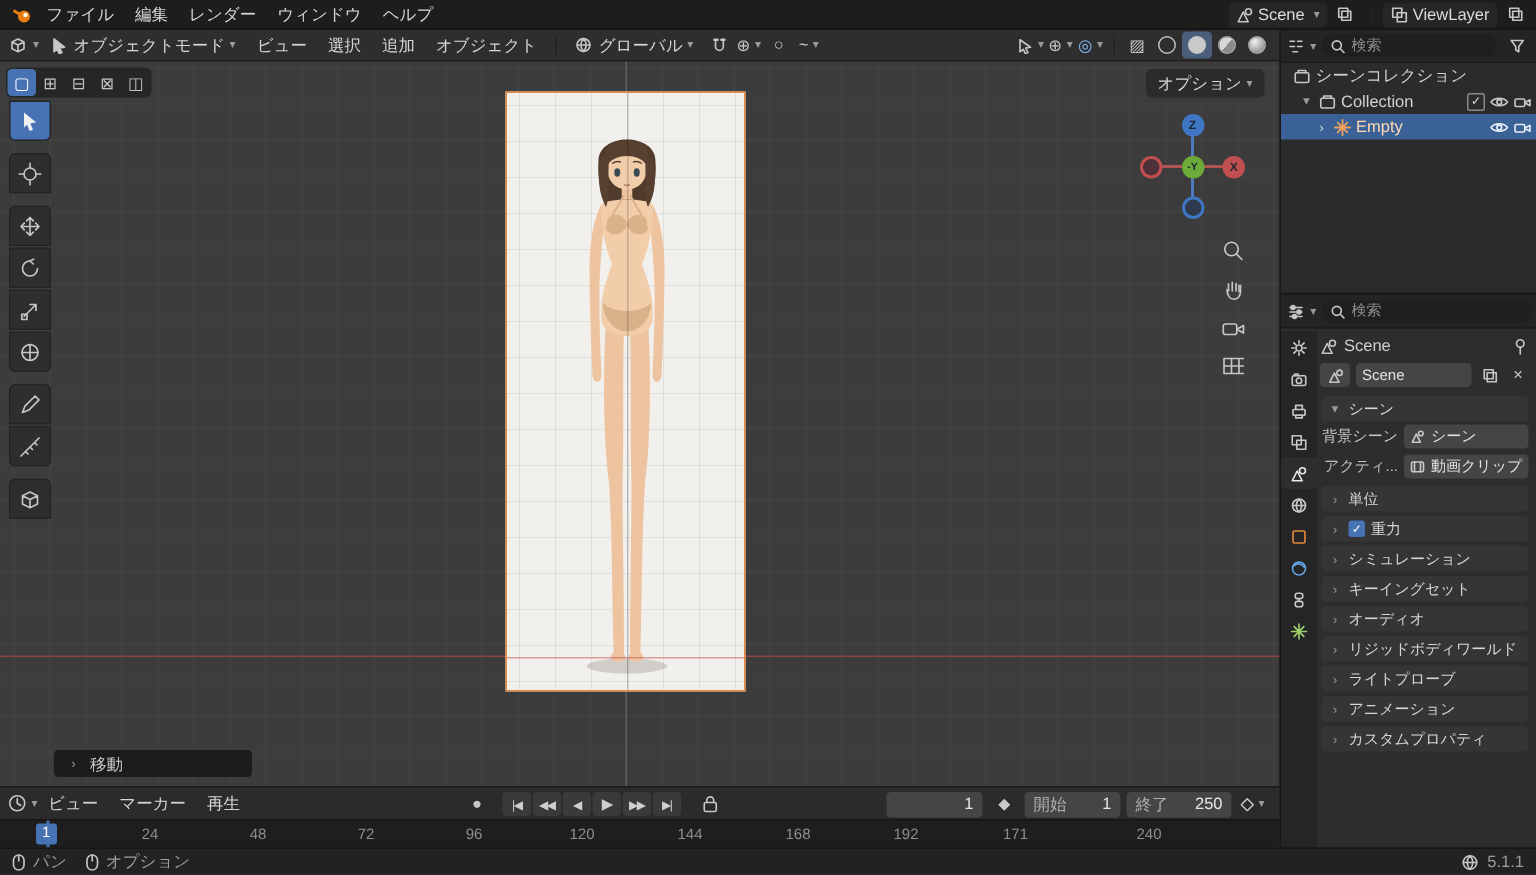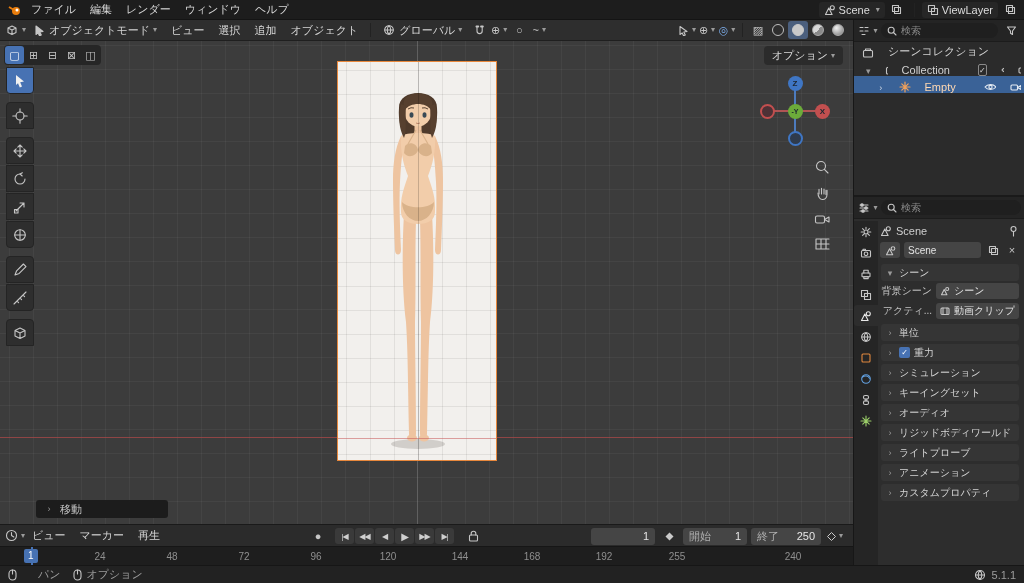--- a/index.html
+++ b/index.html
@@ -56,21 +56,21 @@
 .gball{position:absolute;width:15px;height:15px;border-radius:50%;display:flex;align-items:center;justify-content:center;font-size:8px;font-weight:bold;color:#1c2630}
 #vp-nav{position:absolute;right:22px;top:118px;display:flex;flex-direction:column;gap:9px;align-items:center}
 #op-panel{position:absolute;left:36px;top:459px;width:132px;height:18px;background:rgba(24,24,24,.9);border-radius:3px;display:flex;align-items:center;padding:0 8px;gap:6px;color:#c9c9c9}
 
 #rightcol{position:absolute;left:853px;top:20px;width:171px;height:545px;background:#2b2b2b;border-left:1px solid #171717}
 #outliner{position:absolute;left:0;top:0;width:171px;height:175px;background:#2b2b2b}
 .region-header{height:22px;background:#242424;display:flex;align-items:center;padding:0 4px;gap:3px;border-bottom:1px solid #1c1c1c}
 .search{flex:1;height:15px;background:#1f1f1f;border-radius:8px;display:flex;align-items:center;padding:0 6px;gap:4px;min-width:0}
 .search input{flex:1;min-width:0;background:transparent;border:none;outline:none;color:#bdbdbd;font:inherit;font-size:10px}
 .search input::placeholder{color:#8b8b8b}
-.out-row{height:17px;display:flex;align-items:flex-end;padding:0 4px;gap:14px;color:#d2d2d2}
+.out-row{height:17px;display:flex;align-items:center;padding:0 4px;gap:3px;color:#d2d2d2}
 .out-row .spacer{flex:1}
 .out-row.selected{background:#3a6297;color:#ffd9b3}
 .chev{color:#9a9a9a;font-size:9px;width:10px;text-align:center}
 #properties{position:absolute;left:0;top:175px;width:171px;height:370px;background:#2d2d2d;border-top:2px solid #1a1a1a}
 #prop-rail{position:absolute;left:0;top:24px;bottom:0;width:24px;background:#252525}
 .ptab{width:24px;height:21px;display:flex;align-items:center;justify-content:center}
 .ptab.active{background:#2d2d2d;border-radius:3px 0 0 3px}
 #prop-content{position:absolute;left:24px;top:24px;right:0;bottom:0;overflow:hidden}
 .prop-row{display:flex;align-items:center;padding:2px 6px 2px 2px;gap:4px}
 .prop-label{width:52px;text-align:right;color:#c3c3c3;font-size:10px;flex:none;overflow:hidden;white-space:nowrap}
@@ -672,42 +672,42 @@
 
   <div id="ruler">
     <span class="tick" style="left:100px">24</span>
     <span class="tick" style="left:172px">48</span>
     <span class="tick" style="left:244px">72</span>
     <span class="tick" style="left:316px">96</span>
     <span class="tick" style="left:388px">120</span>
     <span class="tick" style="left:460px">144</span>
     <span class="tick" style="left:532px">168</span>
     <span class="tick" style="left:604px">192</span>
-    <span class="tick" style="left:677px">255</span>
-    <span class="tick" style="left:793px">240</span>
+    <span class="tick" style="left:677px">171</span>
+    <span class="tick" style="left:766px">240</span>
     <div id="playhead">
       <div class="ph-line"></div>
       <div class="ph-label">1</div>
     </div>
   </div>
 </div>
 
 <div id="statusbar">
-  <div class="row" style="gap:21px">
-    <svg class="svgi" width="9" height="12">
-        <rect x="1" y="1" width="7" height="10" rx="3.5"></rect>
-        <path d="M4.5,1 V5"></path>
-      </svg>
-    <span>パン</span>
-  </div>
   <div class="row" style="gap:5px">
     <svg class="svgi" width="9" height="12">
         <rect x="1" y="1" width="7" height="10" rx="3.5"></rect>
         <path d="M4.5,1 V5"></path>
       </svg>
+    <span>パン</span>
+  </div>
+  <div class="row" style="gap:5px">
+    <svg class="svgi" width="9" height="12">
+        <rect x="1" y="1" width="7" height="10" rx="3.5"></rect>
+        <path d="M4.5,1 V5"></path>
+      </svg>
     <span>オプション</span>
   </div>
   <div class="right">
     <svg class="svgi" width="12" height="12">
         <circle cx="6" cy="6" r="4.5"></circle>
         <path d="M1.5,6 h9 M6,1.5 c2.5,2.5 2.5,6.5 0,9 M6,1.5 c-2.5,2.5 -2.5,6.5 0,9"></path>
       </svg>
     <span>5.1.1</span>
   </div>
 </div>

